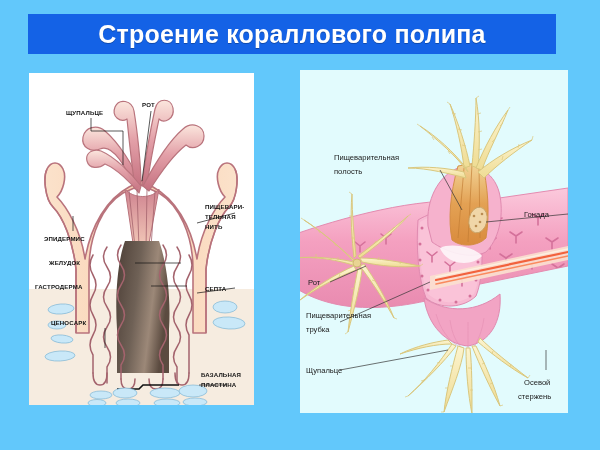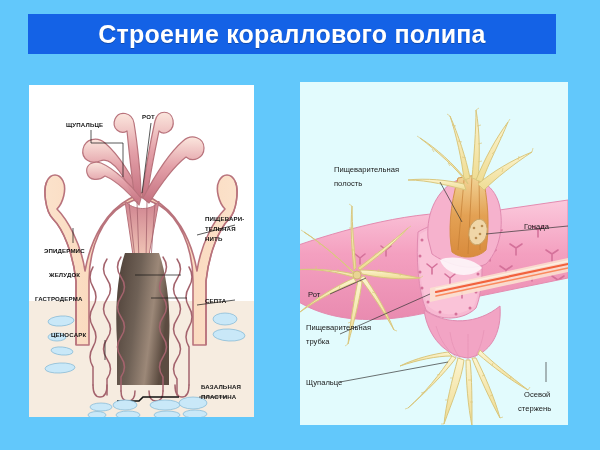--- a/index.html
+++ b/index.html
@@ -15,21 +15,21 @@
     position:absolute;left:28px;top:14px;width:528px;height:40px;
     background:#1462e6;
     display:flex;align-items:center;justify-content:center;
   }
   .title-banner .txt{
     color:#ffffff;font-size:25px;font-weight:bold;letter-spacing:.2px;
     white-space:nowrap;text-shadow:0 1px 0 rgba(0,0,0,.25);
   }
 
   
-  .panel{position:absolute;overflow:hidden;margin-top:12px;}
+  .panel{position:absolute;overflow:hidden;}
   .panel-left{left:29px;top:73px;width:225px;height:332px;background:#ffffff;}
   .panel-right{left:300px;top:70px;width:268px;height:343px;background:#e2fbfd;}
 
   .panel svg{display:block;width:100%;height:100%;}
 
   .lbl{font-family:"Liberation Sans","DejaVu Sans",sans-serif;}
   .lbl-l{font-size:6.1px;font-weight:bold;fill:#111;letter-spacing:.15px;}
   .lbl-r{font-size:7.6px;fill:#1a1a1a;}
   .lead{stroke:#111;stroke-width:.7;fill:none;}
   .lead-r{stroke:#333;stroke-width:.7;fill:none;}

